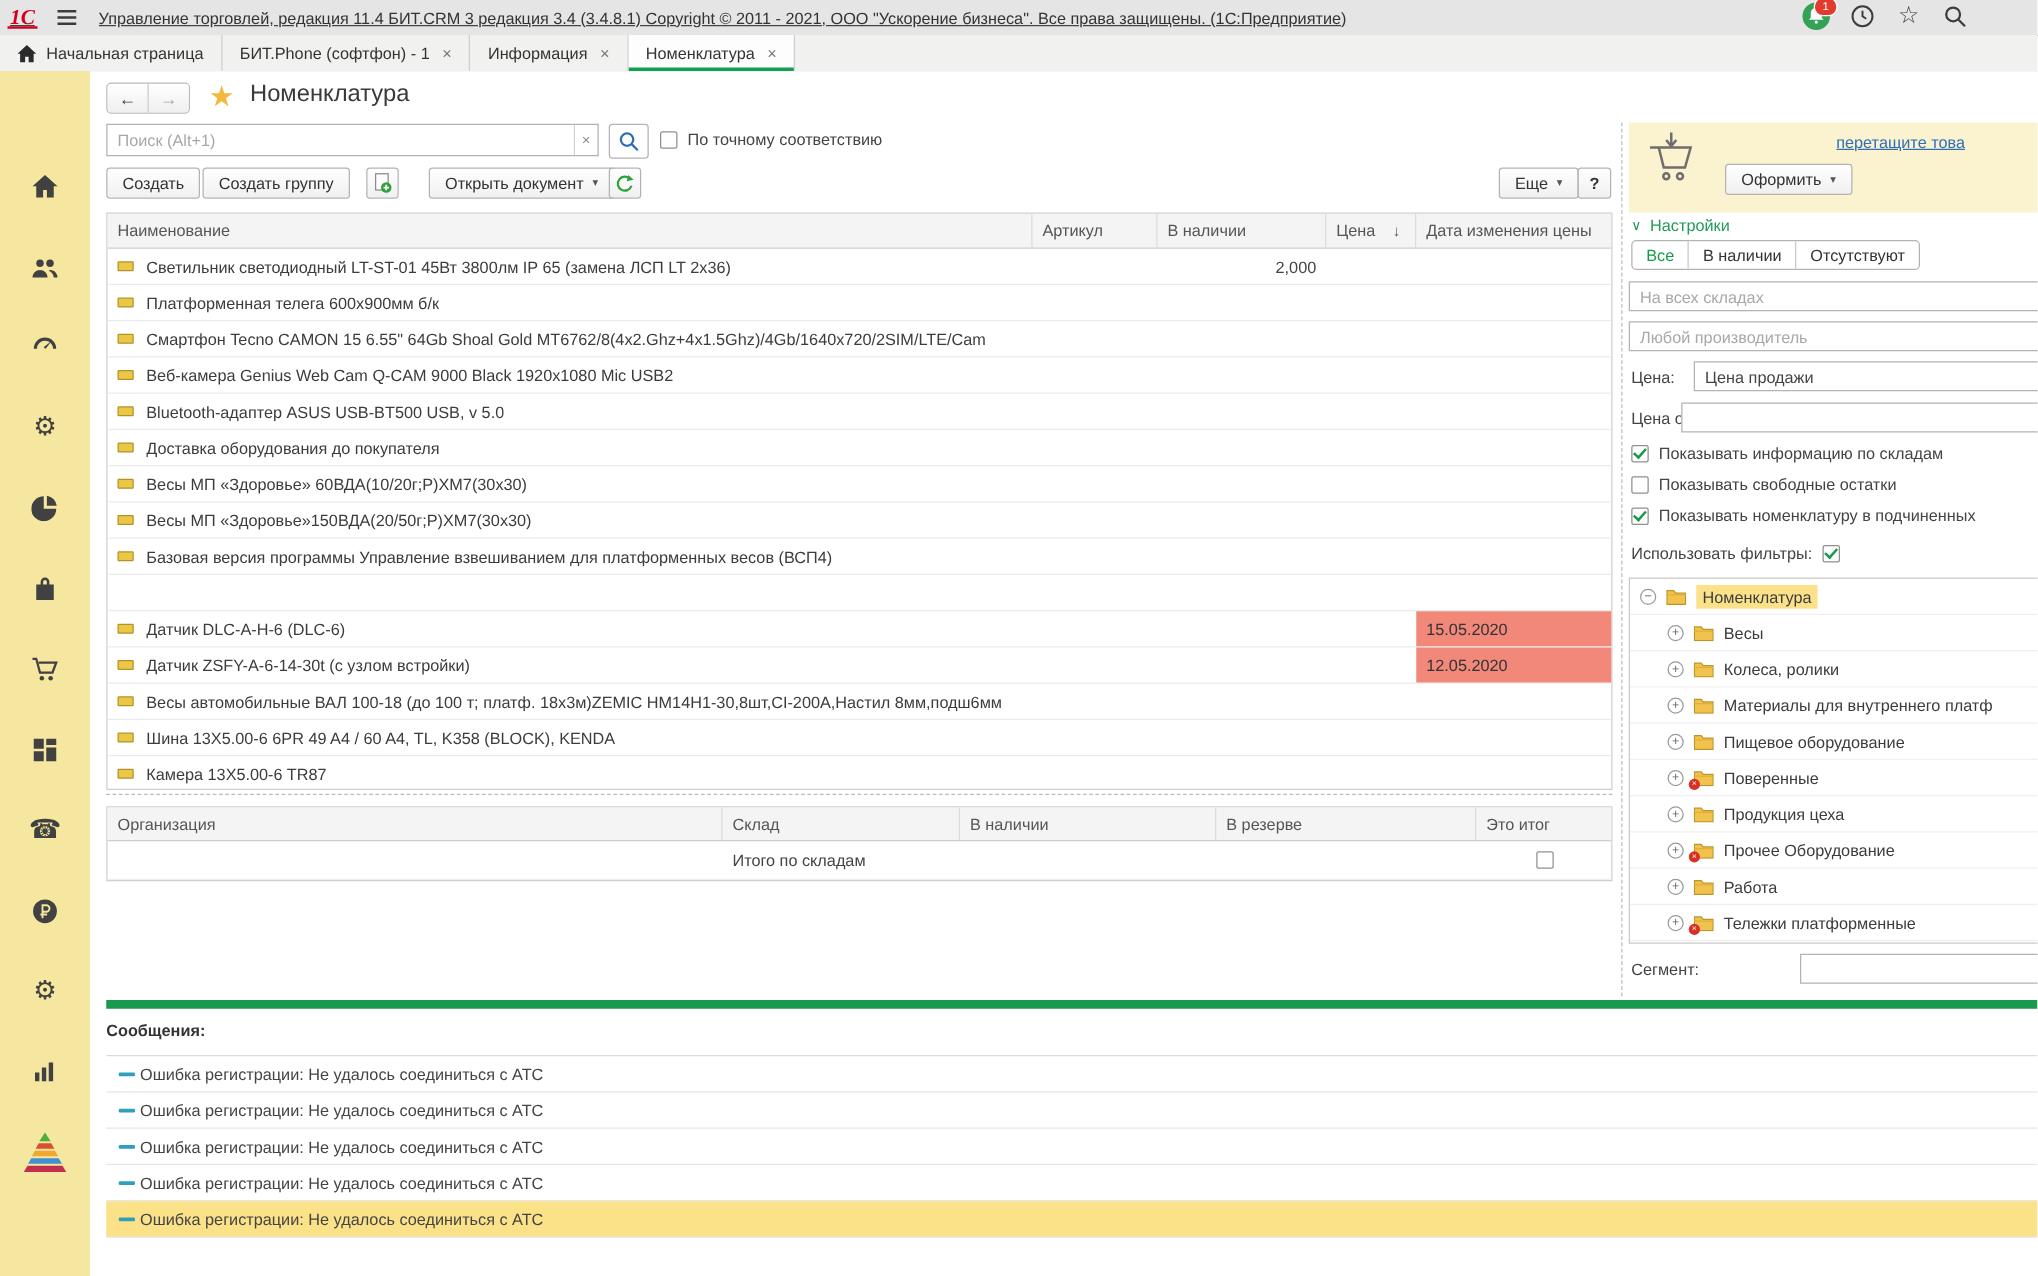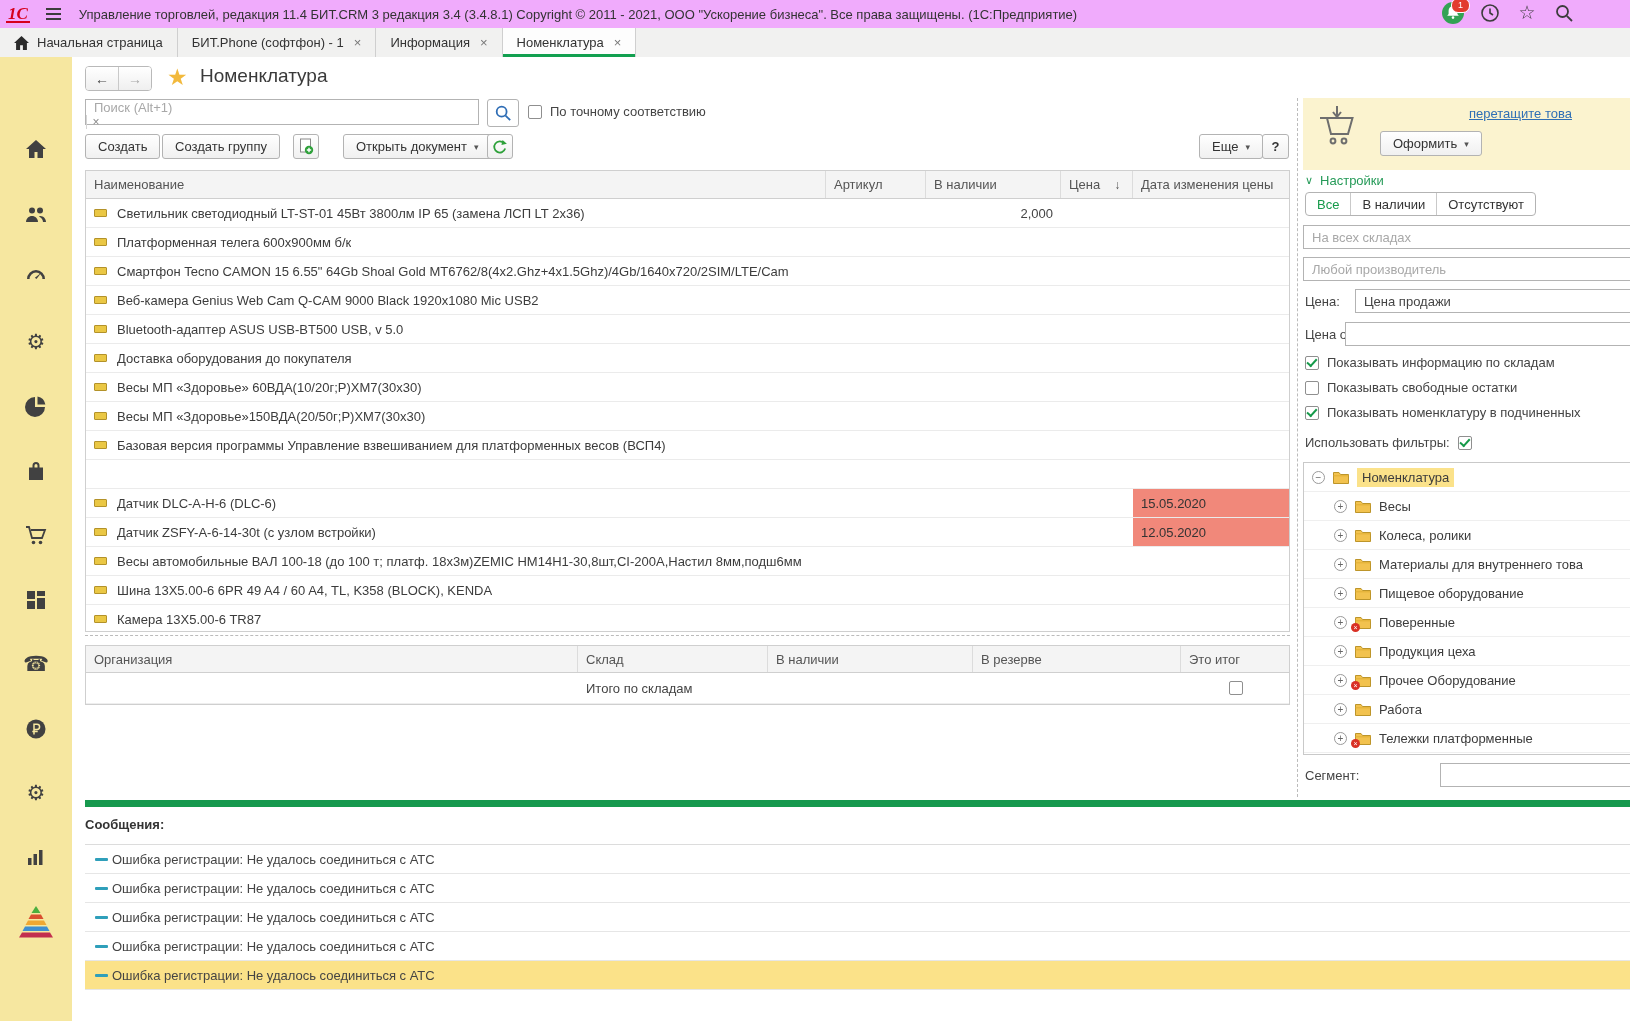--- a/index.html
+++ b/index.html
@@ -1,21 +1,21 @@
 <!DOCTYPE html>
 <html><head>
 <meta charset="utf-8">
 <style>
   html,body{margin:0;padding:0;}
   body{width:1630px;height:1021px;overflow:hidden;position:relative;background:#fff;
        font-family:"Liberation Sans","DejaVu Sans",sans-serif;font-size:13px;color:#444;}
 
   
-  #titlebar{position:absolute;left:0;top:0;width:1630px;height:28px;background:#f0abfc;
-            border-bottom:1px solid #000000;display:flex;align-items:center;}
+  #titlebar{position:absolute;left:0;top:0;width:1630px;height:28px;background:#e5e5e5;
+            border-bottom:1px solid #000000;display:flex;align-items:center;text-decoration:underline;}
   #logo{font-family:"Liberation Serif",serif;font-style:italic;font-weight:bold;font-size:17px;
         color:#d6001c;margin-left:6px;border-bottom:2px solid #d6001c;line-height:15px;padding:0 2px;}
   #hamburger{margin-left:16px;display:flex;flex-direction:column;gap:3px;cursor:pointer;}
   #hamburger i{display:block;width:15px;height:2px;background:#3c3c3c;}
   #apptitle{margin-left:18px;color:#333;white-space:nowrap;overflow:hidden;max-width:1190px;}
   #tb-icons{position:absolute;right:54px;top:1px;display:flex;align-items:center;gap:13px;}
   .tb-ic{position:relative;width:24px;height:24px;display:flex;align-items:center;justify-content:center;cursor:pointer;}
   #bell-badge{position:absolute;top:-3px;right:-5px;min-width:13px;height:13px;border-radius:7px;background:#e23b2e;
               color:#fff;font-size:9px;line-height:13px;text-align:center;padding:0 2px;border:1px solid #fff;}
   .glyph-star{font-size:19px;color:#3c3c3c;line-height:20px;}
@@ -38,21 +38,21 @@
   
   #main{position:absolute;left:72px;top:57px;width:1558px;height:964px;background:#fff;}
 
   .navgroup{position:absolute;left:13px;top:9px;display:flex;border:1px solid #b9b9b9;border-radius:4px;overflow:hidden;}
   .navbtn{width:32px;height:23px;display:flex;align-items:center;justify-content:center;background:linear-gradient(#fff,#efefef);font-size:14px;cursor:pointer;}
   .navbtn+.navbtn{border-left:1px solid #c9c9c9;}
   .navbtn .fwd{color:#a9a9a9;}
   #pg-star{position:absolute;left:95px;top:7px;font-size:23px;color:#f2b93c;cursor:pointer;}
   #pg-title{position:absolute;left:128px;top:8px;font-size:19px;color:#3a3a3a;}
 
-  #search-wrap{position:absolute;left:13px;top:42px;width:392px;height:24px;border:1px solid #b3b3b3;background:#fff;display:flex;flex-direction:column;}
+  #search-wrap{position:absolute;left:13px;top:42px;width:392px;height:24px;border:1px solid #b3b3b3;background:#fff;display:flex;}
   #search-input{flex:1;border:0;outline:0;padding:0 8px;font-size:13px;color:#333;font-family:inherit;background:transparent;}
   #search-input::placeholder{color:#a8a8a8;}
   #search-clear{width:18px;border-left:1px solid #d4d4d4;display:flex;align-items:center;justify-content:center;color:#8a8a8a;font-size:12px;cursor:pointer;}
   #search-btn{position:absolute;left:415px;top:42px;width:30px;height:26px;border:1px solid #b3b3b3;border-radius:3px;background:#fff;display:flex;align-items:center;justify-content:center;cursor:pointer;}
   .cb{width:14px;height:14px;border:1px solid #8f8f8f;border-radius:2px;background:#fff;display:inline-flex;align-items:center;justify-content:center;box-sizing:border-box;flex:none;cursor:pointer;}
   .cb.checked::after{content:"";width:8px;height:4px;border-left:2px solid #169a4a;border-bottom:2px solid #169a4a;transform:rotate(-48deg) translate(1px,-1px);}
   #exact-row{position:absolute;left:456px;top:47px;display:flex;align-items:center;gap:8px;}
 
   .btn{height:25px;box-sizing:border-box;display:inline-flex;align-items:center;gap:7px;padding:0 12px;
        border:1px solid #b3b3b3;border-radius:3px;background:linear-gradient(#fff,#f0f0f0);color:#333;font-size:13px;cursor:pointer;white-space:nowrap;}
@@ -616,21 +616,21 @@
             <path d="M0.5 4.8h15" stroke="#e2af35" fill="none"></path>
           </svg></span>
         <span class="lbl">Колеса, ролики</span>
       </div>
       <div class="tree-row child">
         <span class="exp">+</span>
         <span class="fold"><svg width="16" height="13" viewBox="0 0 16 13">
             <path d="M0.5 12.5V1.5H6l1.5 2h8v9z" fill="#f2c24e" stroke="#bd952a"></path>
             <path d="M0.5 4.8h15" stroke="#e2af35" fill="none"></path>
           </svg></span>
-        <span class="lbl">Материалы для внутреннего това</span>
+        <span class="lbl">Материалы для внутреннего платф</span>
       </div>
       <div class="tree-row child">
         <span class="exp">+</span>
         <span class="fold"><svg width="16" height="13" viewBox="0 0 16 13">
             <path d="M0.5 12.5V1.5H6l1.5 2h8v9z" fill="#f2c24e" stroke="#bd952a"></path>
             <path d="M0.5 4.8h15" stroke="#e2af35" fill="none"></path>
           </svg></span>
         <span class="lbl">Пищевое оборудование</span>
       </div>
       <div class="tree-row child">

